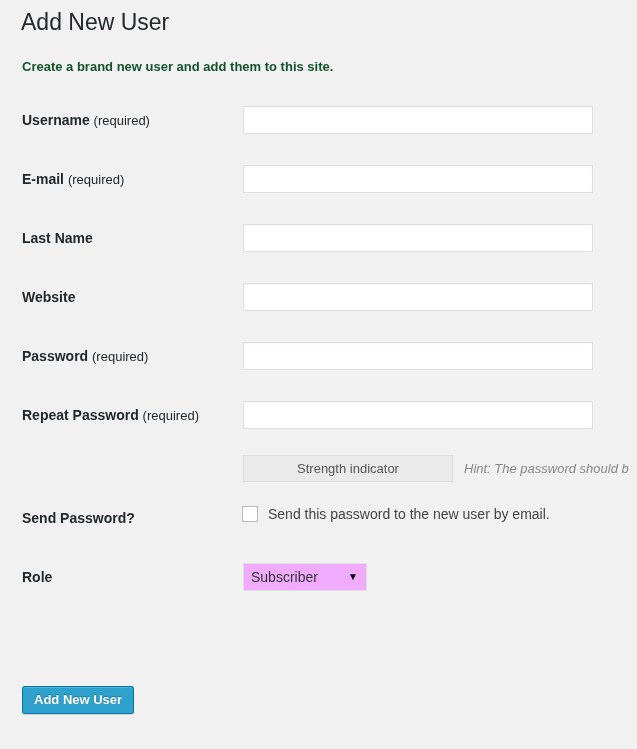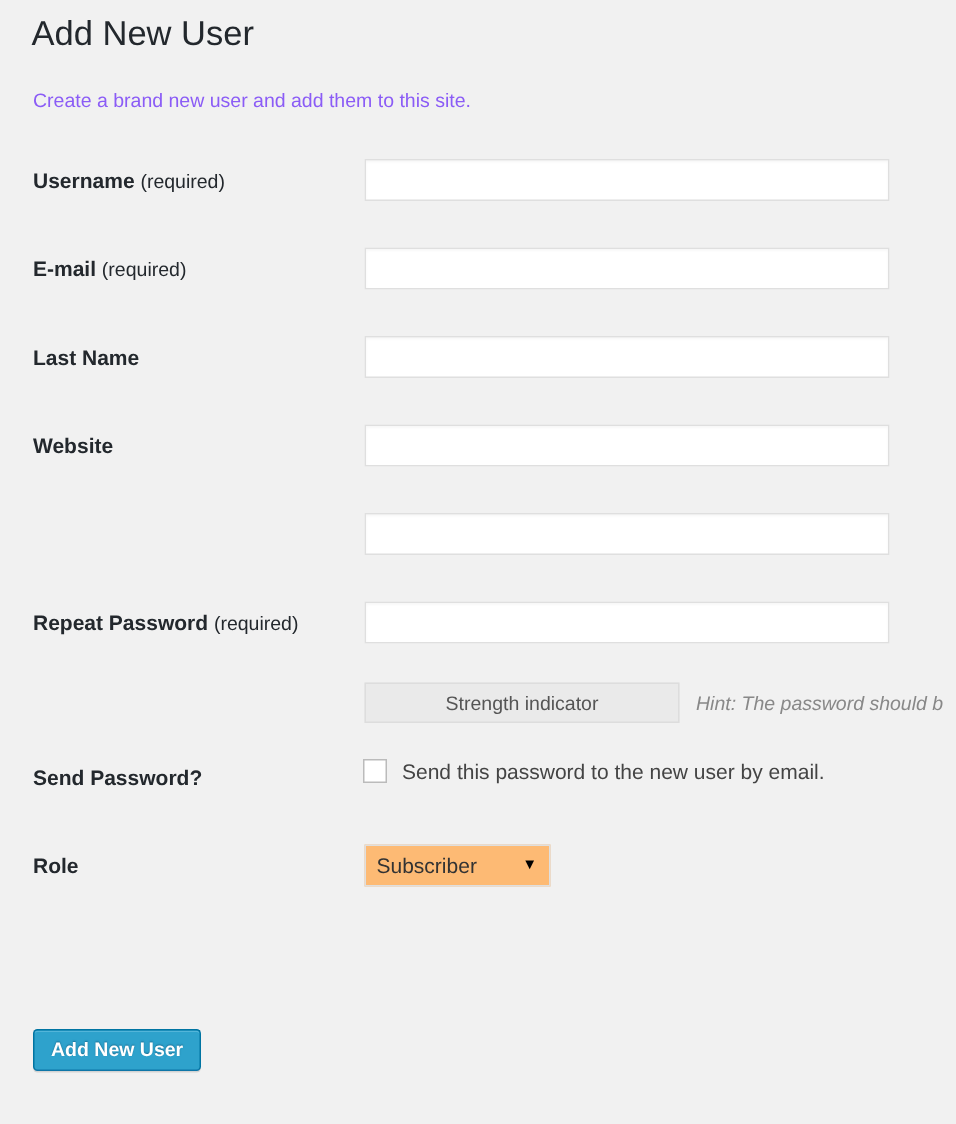--- a/index.html
+++ b/index.html
@@ -30,22 +30,23 @@
     line-height: 29px;
     color: #23282d;
     white-space: nowrap;
   }
   .page-subtitle {
     position: absolute;
     left: 22px;
     top: 58px;
     font-size: 13px;
     line-height: 18px;
-    color: #8b5cf6;
-    white-space: nowrap;
+    color: #14532d;
+    white-space: nowrap;
+    font-weight: bold;
   }
 
   .form {
     position: absolute;
     left: 0;
     top: 100px;
     width: 637px;
   }
   .form-row {
     position: relative;
@@ -141,21 +142,21 @@
     white-space: nowrap;
   }
 
   .role-select {
     position: absolute;
     left: 243px;
     top: 6px;
     width: 124px;
     height: 28px;
     box-sizing: border-box;
-    background: #fdba74;
+    background: #f0abfc;
     border: 1px solid #dfdfdf;
     font-family: "Liberation Sans", sans-serif;
     font-size: 14px;
     color: #333;
     padding: 2px 22px 2px 7px;
     display: flex;
     align-items: center;
   }
   .role-select .caret {
     position: absolute;
@@ -228,20 +229,24 @@
 
     <div class="form-row">
       <div class="field-label">
         <span>Website</span>
         <span class="req"></span>
       </div>
       <input class="text-input" type="text" value="" style="">
     </div>
 
     <div class="form-row">
+      <div class="field-label">
+        <span>Password</span>
+        <span class="req">(required)</span>
+      </div>
       <input class="text-input" type="password" value="" style="">
     </div>
 
     <div class="form-row">
       <div class="field-label">
         <span>Repeat Password</span>
         <span class="req">(required)</span>
       </div>
       <input class="text-input" type="password" value="" style="">
     </div>

